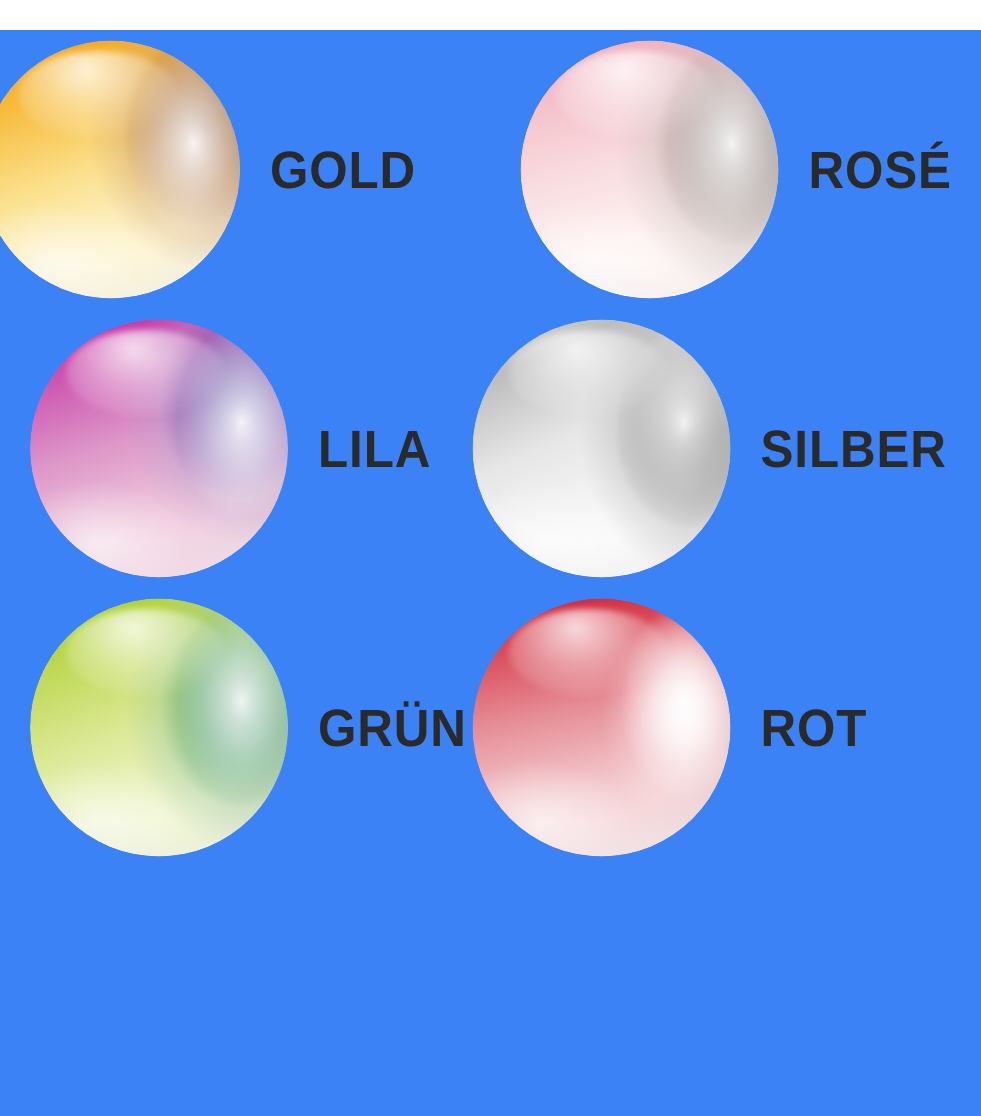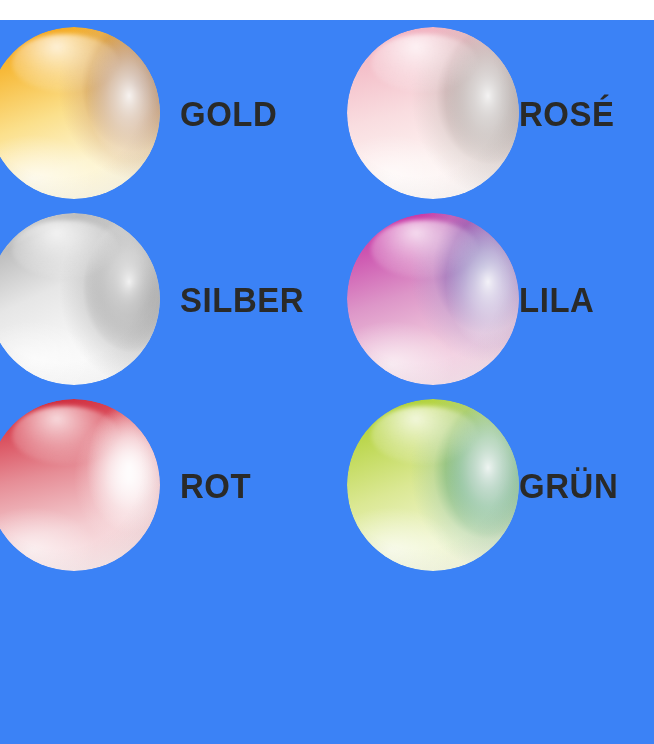--- a/index.html
+++ b/index.html
@@ -115,21 +115,21 @@
     white-space: nowrap;
     transform: scaleX(0.94);
     transform-origin: left center;
   }
   .label-slot {
     flex: 1 1 auto;
     display: flex;
     align-items: center;
   }
   .label-slot.align-a { padding-left: 20px; }
-  .label-slot.align-b { }
+  .label-slot.align-b { padding-left: 20px; }
 </style>
 </head>
 <body>
 
 <div id="swatch-grid" style="background: #3b82f6; margin-top: 20px;">
     <div class="swatch-cell">
       <div class="sphere-wrap col-a">
         <div class="sphere">
           <div class="body" style="background: linear-gradient(160deg, rgb(240, 151, 13) 0%, rgb(247, 187, 60) 22%, rgb(251, 224, 140) 48%, rgb(253, 244, 208) 72%, rgb(255, 253, 244) 100%);"></div>
           <div class="lobe" style="background: radial-gradient(58% 70% at 86% 34%, rgba(125, 69, 40, 0.95) 0%, rgba(163, 104, 68, 0.72) 30%, rgba(205, 154, 112, 0.34) 55%, rgba(255, 255, 255, 0) 78%);"></div>
@@ -152,72 +152,72 @@
           <div class="gloss"></div>
           <div class="bounce"></div>
           <div class="rim"></div>
         </div>
       </div>
       <div class="label-slot align-b">
         <div class="swatch-label" style="color: rgb(42, 42, 40);">ROSÉ</div>
       </div>
     </div>
     <div class="swatch-cell">
+      <div class="sphere-wrap col-b">
+        <div class="sphere">
+          <div class="body" style="background: linear-gradient(162deg, rgb(196, 31, 158) 0%, rgb(205, 85, 176) 20%, rgb(221, 150, 200) 44%, rgb(240, 201, 221) 70%, rgb(252, 239, 245) 100%);"></div>
+          <div class="lobe" style="background: radial-gradient(56% 70% at 80% 32%, rgba(58, 54, 150, 0.9) 0%, rgba(101, 92, 175, 0.62) 28%, rgba(171, 156, 206, 0.3) 54%, rgba(255, 255, 255, 0) 78%);"></div>
+          <div class="sheen"></div>
+          <div class="gloss"></div>
+          <div class="bounce"></div>
+          <div class="rim"></div>
+        </div>
+      </div>
+      <div class="label-slot align-b">
+        <div class="swatch-label" style="color: rgb(42, 42, 40);">LILA</div>
+      </div>
+    </div>
+    <div class="swatch-cell">
       <div class="sphere-wrap col-a">
         <div class="sphere">
           <div class="body" style="background: linear-gradient(155deg, rgb(217, 217, 217) 0%, rgb(189, 189, 189) 18%, rgb(230, 230, 230) 42%, rgb(247, 247, 247) 68%, rgb(255, 255, 255) 100%);"></div>
           <div class="lobe" style="background: radial-gradient(56% 72% at 84% 44%, rgba(44, 44, 44, 0.92) 0%, rgba(96, 96, 96, 0.62) 26%, rgba(168, 168, 168, 0.3) 52%, rgba(255, 255, 255, 0) 76%);"></div>
           <div class="sheen"></div>
           <div class="gloss"></div>
           <div class="bounce"></div>
           <div class="rim"></div>
         </div>
       </div>
       <div class="label-slot align-a">
         <div class="swatch-label" style="color: rgb(42, 42, 40);">SILBER</div>
       </div>
     </div>
     <div class="swatch-cell">
       <div class="sphere-wrap col-b">
         <div class="sphere">
-          <div class="body" style="background: linear-gradient(162deg, rgb(196, 31, 158) 0%, rgb(205, 85, 176) 20%, rgb(221, 150, 200) 44%, rgb(240, 201, 221) 70%, rgb(252, 239, 245) 100%);"></div>
-          <div class="lobe" style="background: radial-gradient(56% 70% at 80% 32%, rgba(58, 54, 150, 0.9) 0%, rgba(101, 92, 175, 0.62) 28%, rgba(171, 156, 206, 0.3) 54%, rgba(255, 255, 255, 0) 78%);"></div>
+          <div class="body" style="background: linear-gradient(158deg, rgb(158, 201, 31) 0%, rgb(188, 215, 79) 20%, rgb(219, 232, 148) 46%, rgb(239, 245, 205) 72%, rgb(251, 253, 241) 100%);"></div>
+          <div class="lobe" style="background: radial-gradient(58% 72% at 82% 42%, rgba(23, 112, 76, 0.92) 0%, rgba(48, 143, 101, 0.66) 28%, rgba(140, 190, 160, 0.3) 55%, rgba(255, 255, 255, 0) 78%);"></div>
           <div class="sheen"></div>
           <div class="gloss"></div>
           <div class="bounce"></div>
           <div class="rim"></div>
         </div>
       </div>
       <div class="label-slot align-b">
-        <div class="swatch-label" style="color: rgb(42, 42, 40);">LILA</div>
+        <div class="swatch-label" style="color: rgb(42, 42, 40);">GRÜN</div>
       </div>
     </div>
     <div class="swatch-cell">
       <div class="sphere-wrap col-a">
         <div class="sphere">
           <div class="body" style="background: linear-gradient(168deg, rgb(199, 28, 46) 0%, rgb(216, 67, 82) 16%, rgb(230, 141, 150) 42%, rgb(244, 205, 209) 70%, rgb(253, 243, 244) 100%);"></div>
           <div class="lobe" style="background: radial-gradient(50% 64% at 82% 46%, rgba(255, 255, 255, 0.85) 0%, rgba(250, 230, 232, 0.48) 30%, rgba(255, 255, 255, 0) 64%);"></div>
           <div class="sheen"></div>
           <div class="gloss"></div>
           <div class="bounce"></div>
           <div class="rim"></div>
         </div>
       </div>
       <div class="label-slot align-a">
         <div class="swatch-label" style="color: rgb(42, 42, 40);">ROT</div>
       </div>
     </div>
-    <div class="swatch-cell">
-      <div class="sphere-wrap col-b">
-        <div class="sphere">
-          <div class="body" style="background: linear-gradient(158deg, rgb(158, 201, 31) 0%, rgb(188, 215, 79) 20%, rgb(219, 232, 148) 46%, rgb(239, 245, 205) 72%, rgb(251, 253, 241) 100%);"></div>
-          <div class="lobe" style="background: radial-gradient(58% 72% at 82% 42%, rgba(23, 112, 76, 0.92) 0%, rgba(48, 143, 101, 0.66) 28%, rgba(140, 190, 160, 0.3) 55%, rgba(255, 255, 255, 0) 78%);"></div>
-          <div class="sheen"></div>
-          <div class="gloss"></div>
-          <div class="bounce"></div>
-          <div class="rim"></div>
-        </div>
-      </div>
-      <div class="label-slot align-b">
-        <div class="swatch-label" style="color: rgb(42, 42, 40);">GRÜN</div>
-      </div>
-    </div>
   </div>
 
 </body></html>

